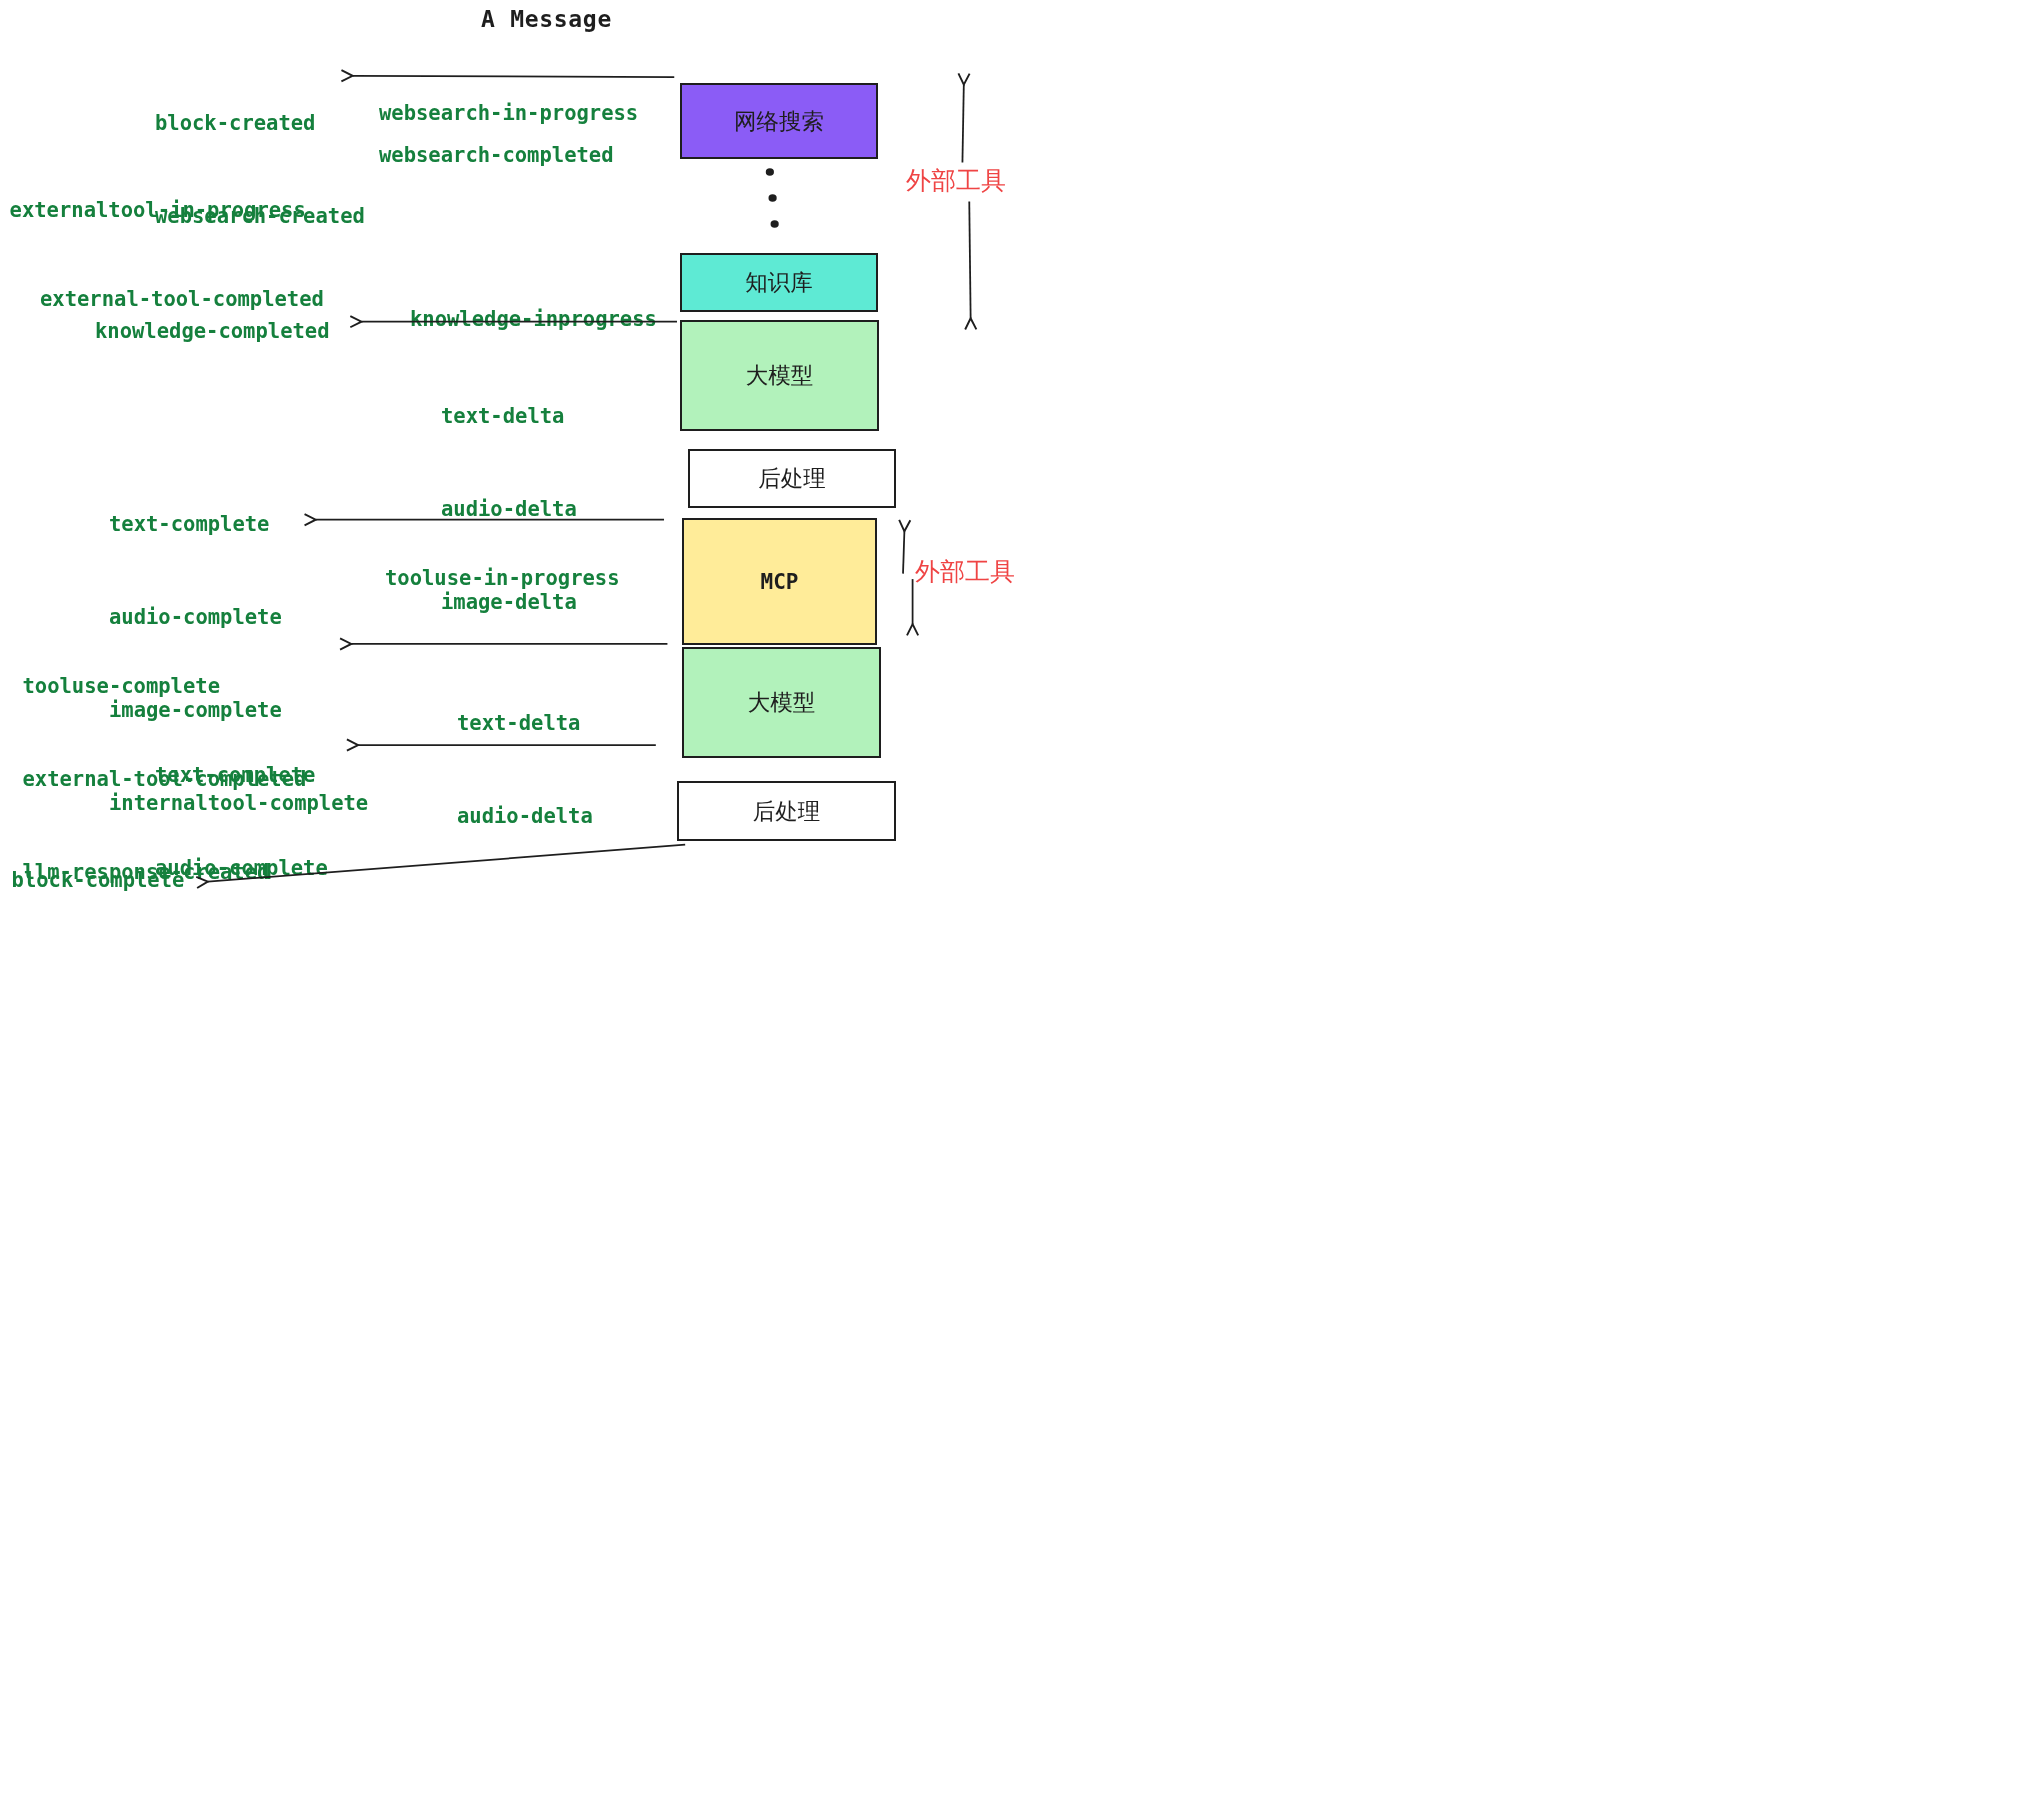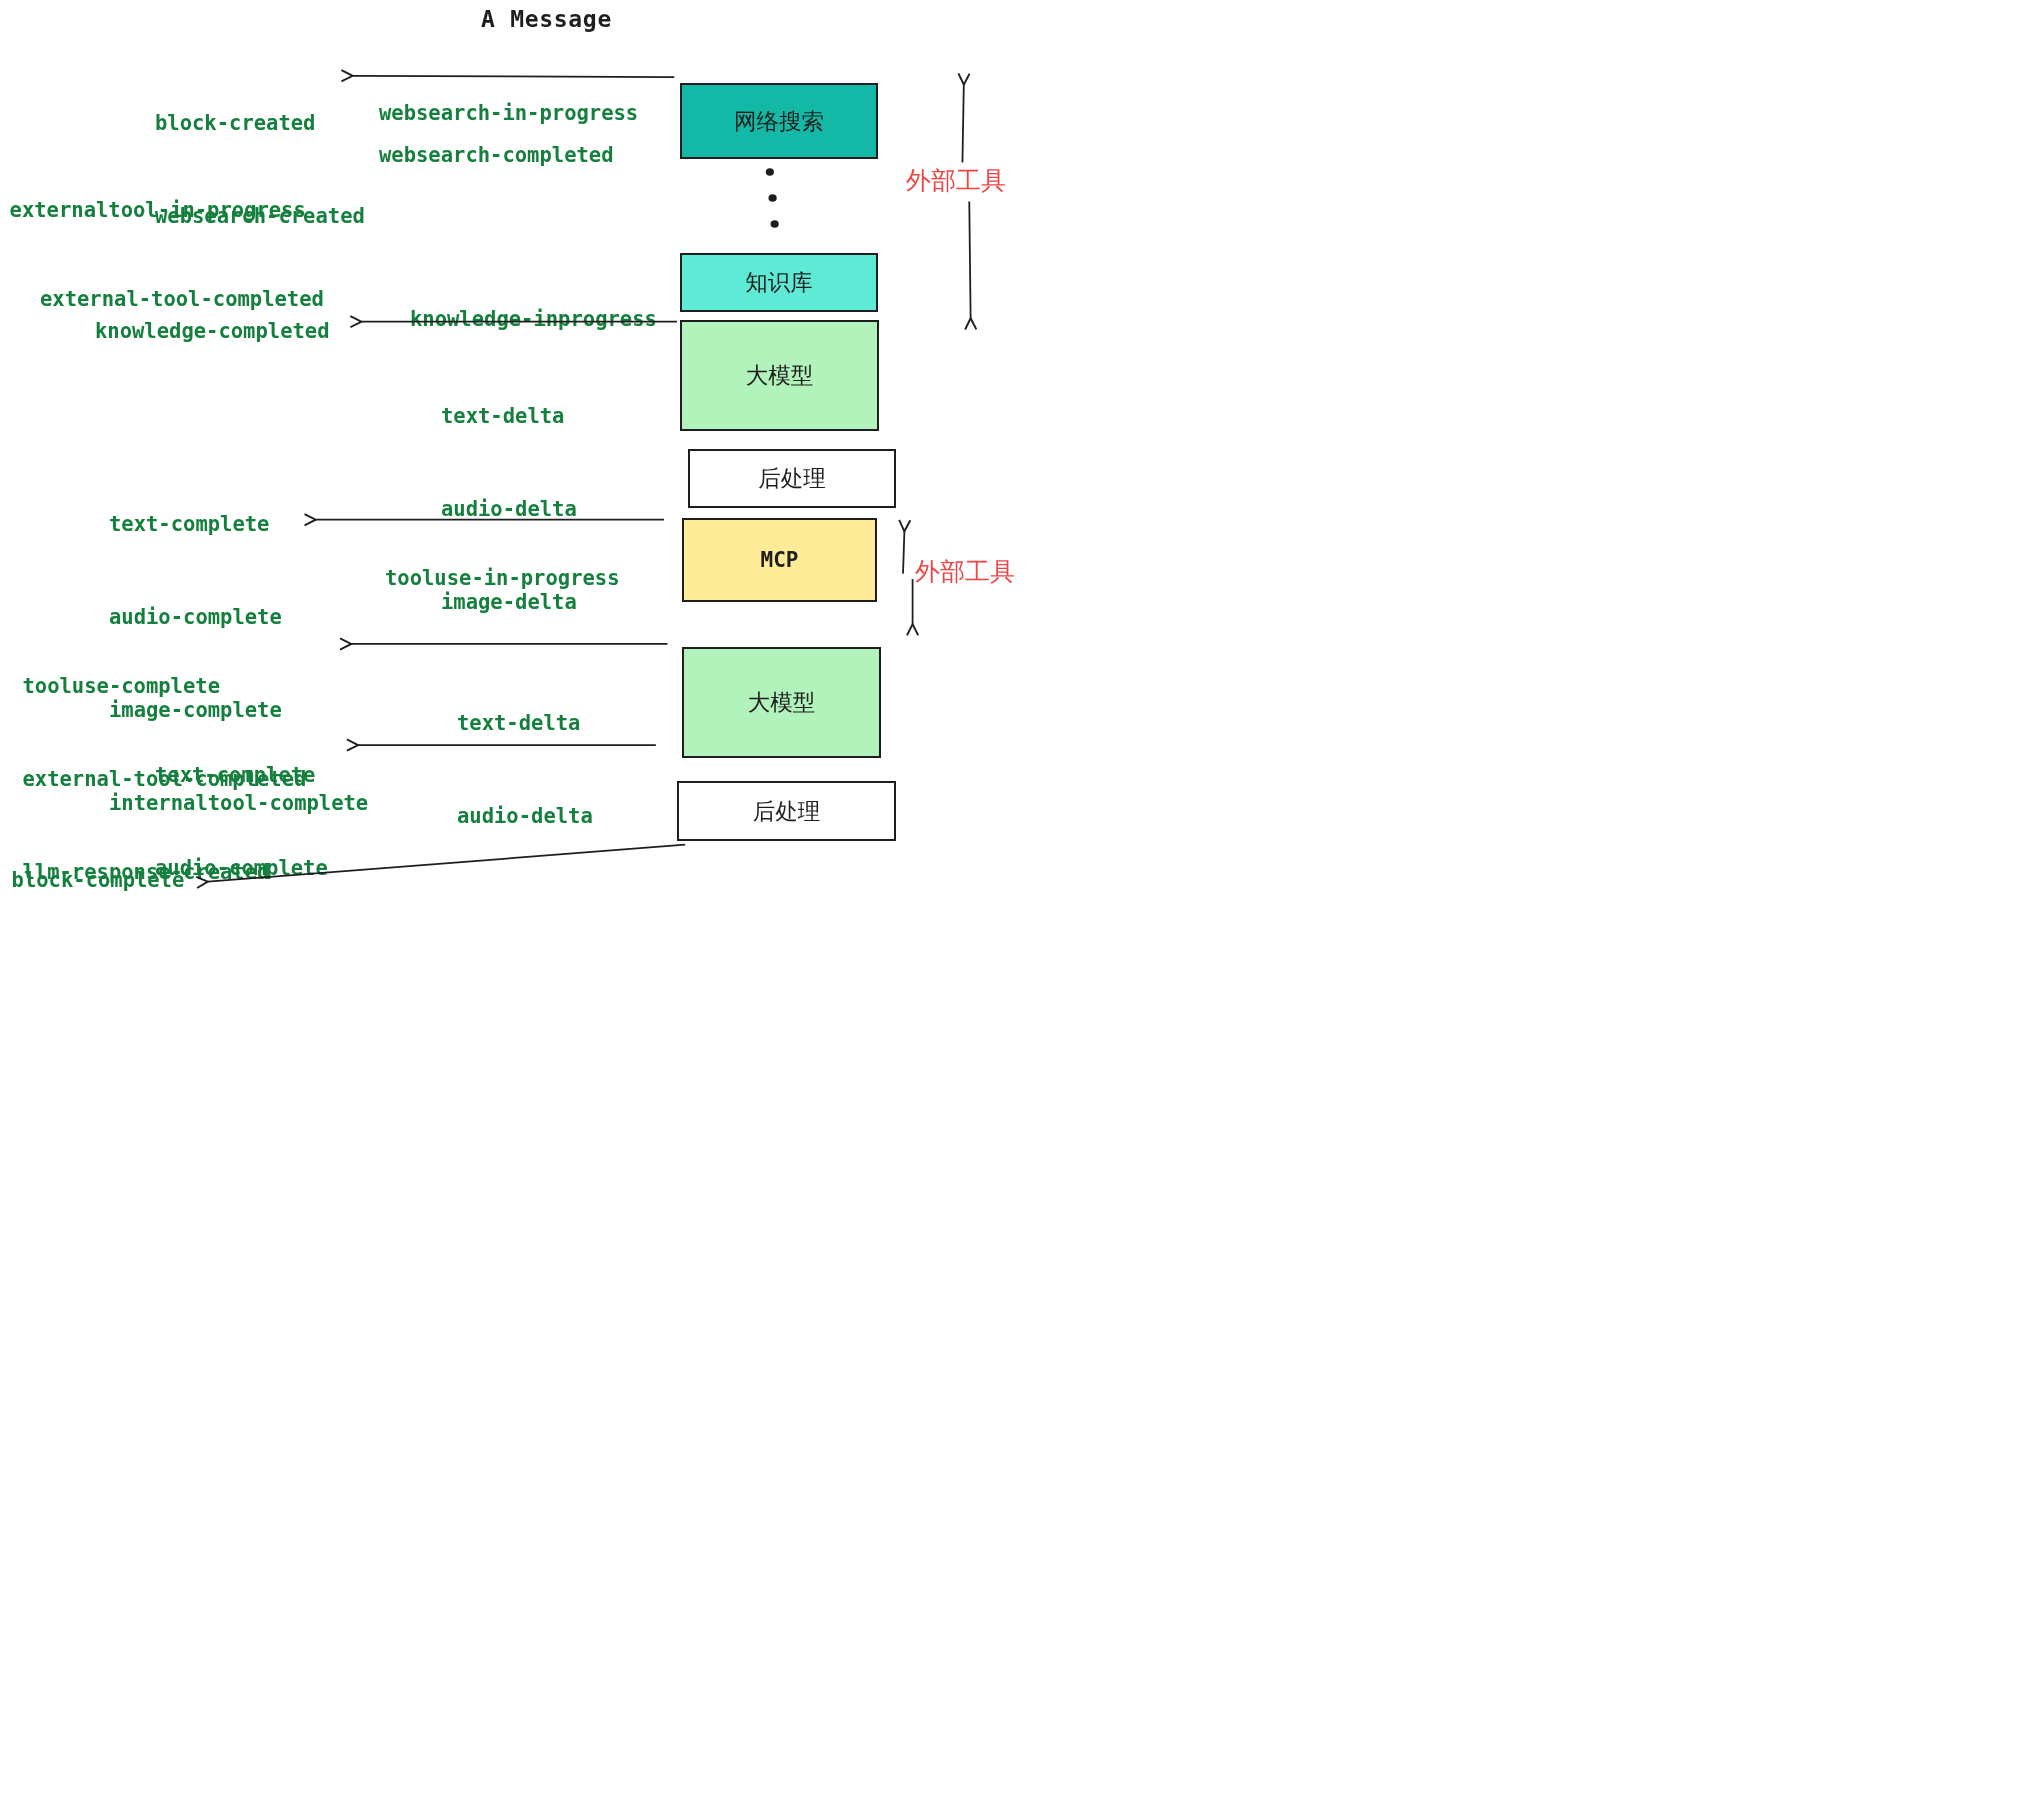--- a/index.html
+++ b/index.html
@@ -28,21 +28,21 @@
     position:absolute;font-family:"DejaVu Sans","Liberation Sans",sans-serif;
     font-size:25px;color:#ef4444;white-space:nowrap;
   }
   #lbl-ext-top{left:906px;top:164px;}
   #lbl-ext-mcp{left:915px;top:555px;}
 
   #box-websearch{left:680px;top:83px;width:198px;height:76px;}
   #box-knowledge{left:680px;top:253px;width:198px;height:59px;}
   #box-llm1{left:680px;top:320px;width:199px;height:111px;}
   #box-post1{left:688px;top:449px;width:208px;height:59px;}
-  #box-mcp{left:682px;top:518px;width:195px;height:84px;}
+  #box-mcp{left:682px;top:518px;width:195px;height:127px;}
   #box-llm2{left:682px;top:647px;width:199px;height:111px;}
   #box-post2{left:677px;top:781px;width:219px;height:60px;}
 
   #ev-header{left:155px;top:46px;}
   #ev-ws-inprogress{left:379px;top:98px;}
   #ev-ws-completed{left:379px;top:140px;}
   #ev-exttool-inprogress{left:9.6px;top:195px;}
   #ev-knowledge-inprogress{left:410px;top:265px;margin-top:39px;}
   #ev-ext-completed-1{left:40px;top:284px;}
   #ev-knowledge-completed{left:95px;top:316px;}
@@ -106,21 +106,21 @@
   <div class="ev" id="ev-completes2">
     <div>text-complete</div>
     <div>audio-complete</div>
     
     
     
   </div>
 
   <div class="ev" id="ev-block-complete">block-complete</div>
 
-  <div class="box" id="box-websearch" style="background-color: #14b8a6;">
+  <div class="box" id="box-websearch" style="background-color: #8b5cf6;">
     <span>网络搜索</span>
   </div>
   <div class="box" id="box-knowledge" style="background-color: #5eead4;">
     <span>知识库</span>
   </div>
   <div class="box" id="box-llm1" style="background-color: rgb(178, 242, 187);">
     <span>大模型</span>
   </div>
   <div class="box" id="box-post1" style="background-color: rgb(255, 255, 255);">
     <span>后处理</span>

